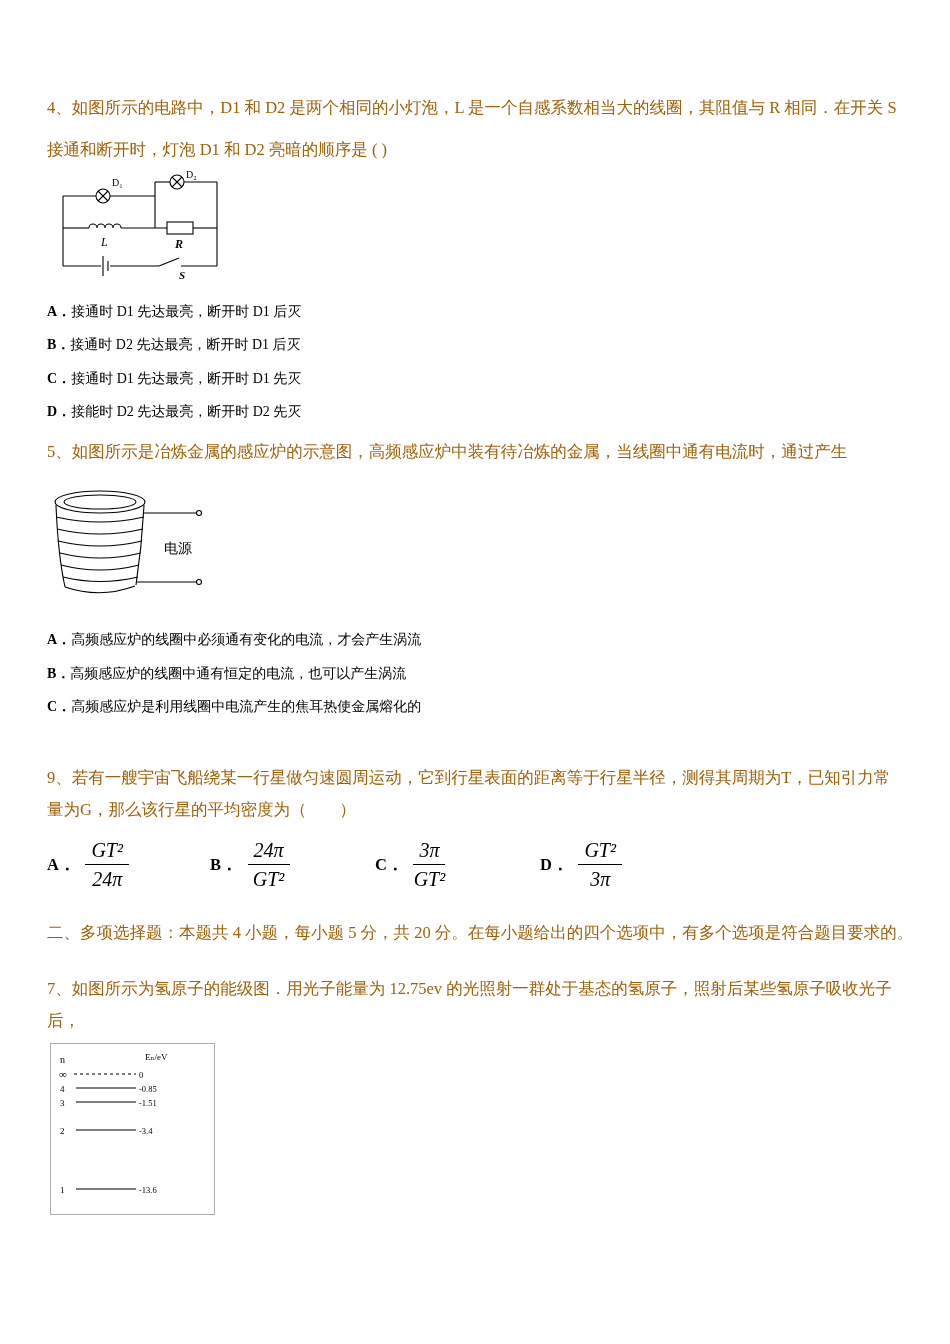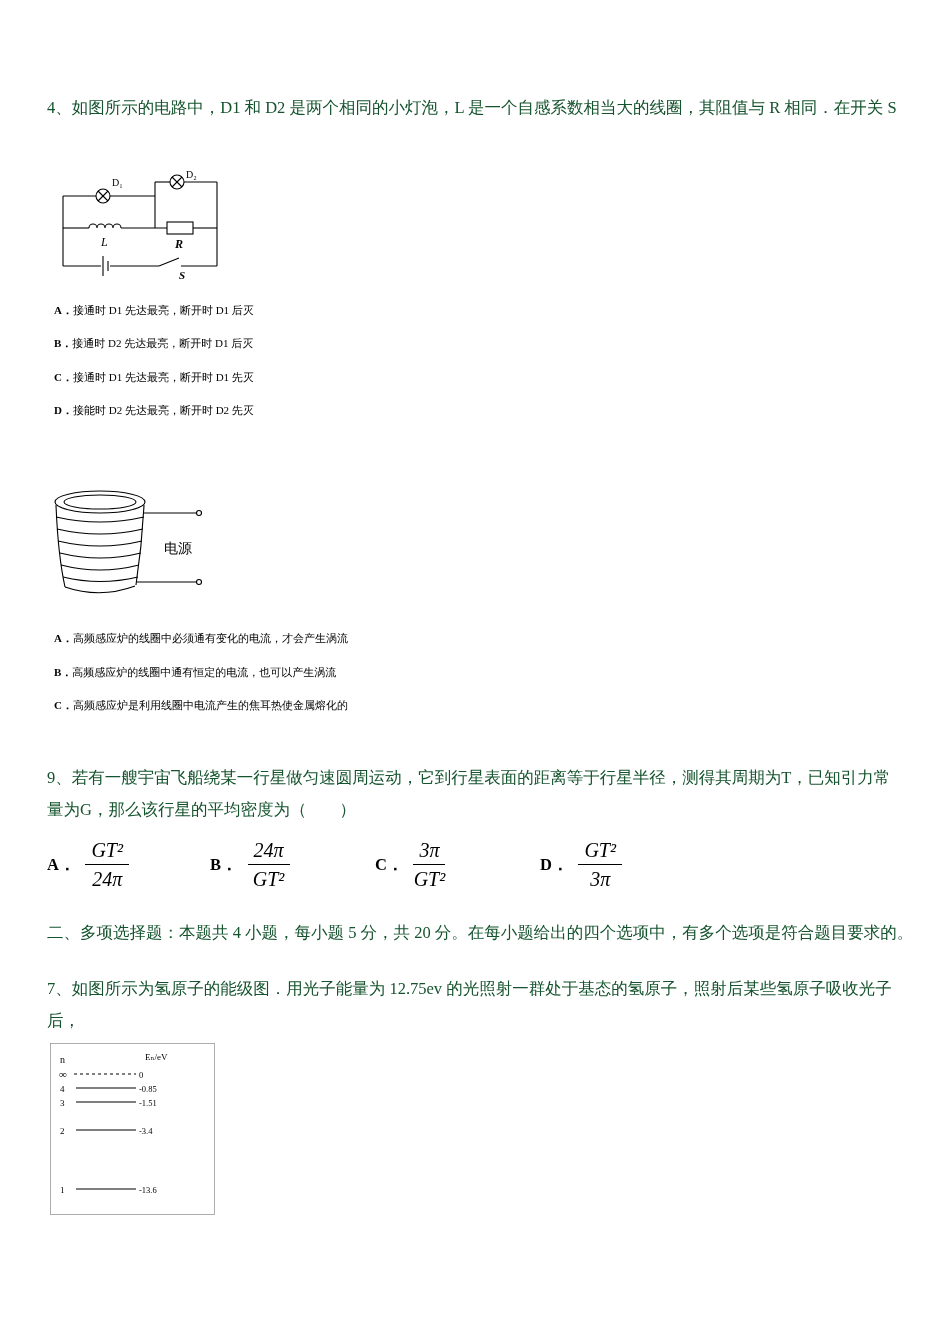--- a/index.html
+++ b/index.html
@@ -4,23 +4,23 @@
 <style>
   * { margin:0; padding:0; box-sizing:border-box; }
   html,body { background:#ffffff; }
   .page {
     position:relative; width:950px; height:1344px; background:#ffffff;
     font-family:"Liberation Serif","DejaVu Serif",serif; color:#000;
     overflow:hidden;
   }
   .qline {
     position:absolute; left:47px; white-space:nowrap;
-    font-size:16.5px; color:#14532d;
+    font-size:16.5px; color:#a16207;
   }
-  .opt { position:absolute; left:54px; white-space:nowrap; font-size:11px; }
+  .opt { position:absolute; left:47px; white-space:nowrap; font-size:14px; }
   .opt-label { font-weight:bold; }
   .diagram { position:absolute; }
   .diagram line, .diagram path, .diagram rect, .diagram circle, .diagram ellipse {
     stroke:#000; fill:none; stroke-width:1.1;
   }
   .diagram text { fill:#000; stroke:none; font-family:"Liberation Serif","DejaVu Serif",serif; }
   .diagram rect.frame { stroke:#9a9a9a; stroke-width:0.8; }
   .frac-row { position:absolute; left:0; top:838px; width:950px; height:60px; }
   .frac-opt { position:absolute; top:0; display:flex; align-items:center; gap:10px; font-size:16.5px; }
   .frac { display:inline-flex; flex-direction:column; align-items:center;
@@ -28,20 +28,21 @@
           font-family:"Liberation Serif","DejaVu Serif",serif; }
   .frac .num { border-bottom:1px solid #000; padding:0 6px 2px; }
   .frac .den { padding-top:2px; }
 </style>
 </head>
 <body>
 
 <div class="page">
 
   <div class="qline" style="top:97px">4、如图所示的电路中，D1 和 D2 是两个相同的小灯泡，L 是一个自感系数相当大的线圈，其阻值与 R 相同．在开关 S</div>
+  <div class="qline" style="top:139px">接通和断开时，灯泡 D1 和 D2 亮暗的顺序是 ( )</div>
 
   <svg class="diagram" style="left:55px;top:168px" width="170" height="114" viewBox="0 0 170 114">
 
     <line x1="8" y1="28" x2="41" y2="28"></line>
     <g>
       <circle cx="48" cy="28" r="7"></circle>
       <line x1="43" y1="23" x2="53" y2="33"></line>
       <line x1="53" y1="23" x2="43" y2="33"></line>
     </g>
     <text x="57" y="18" font-size="10">D₁</text>
@@ -84,20 +85,21 @@
   <div class="opt" style="top:336px">
     <span class="opt-label">B．</span><span>接通时 D2 先达最亮，断开时 D1 后灭</span>
   </div>
   <div class="opt" style="top:370px">
     <span class="opt-label">C．</span><span>接通时 D1 先达最亮，断开时 D1 先灭</span>
   </div>
   <div class="opt" style="top:403px">
     <span class="opt-label">D．</span><span>接能时 D2 先达最亮，断开时 D2 先灭</span>
   </div>
 
+  <div class="qline" style="top:441px">5、如图所示是冶炼金属的感应炉的示意图，高频感应炉中装有待冶炼的金属，当线圈中通有电流时，通过产生</div>
 
   <svg class="diagram" style="left:48px;top:485px" width="175" height="138" viewBox="0 0 175 138">
     <g>
       <ellipse cx="52" cy="17" rx="45" ry="11"></ellipse>
       <ellipse cx="52" cy="17" rx="36" ry="7"></ellipse>
       <path d="M8 20 Q10 70 17 102"></path>
       <path d="M96 20 Q94 60 88 100"></path>
       <path d="M8 32 Q52 42 96 32"></path>
       <path d="M9 44 Q52 54 95 44"></path>
       <path d="M10 56 Q52 66 94 56"></path>

